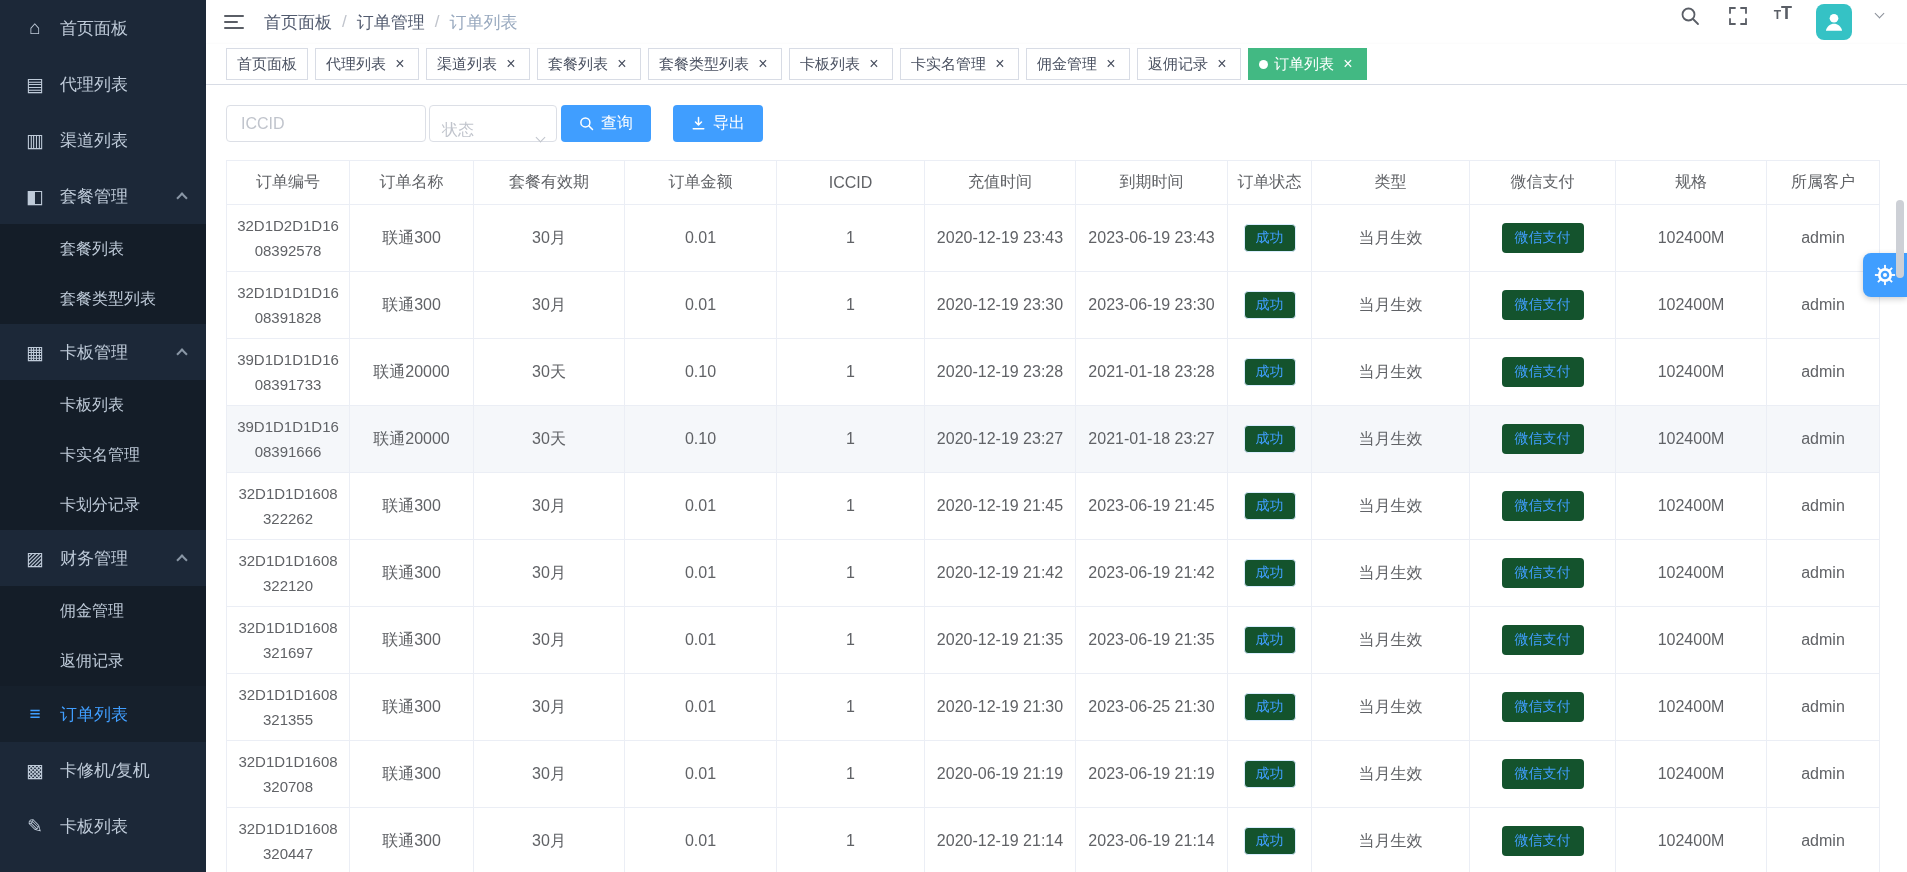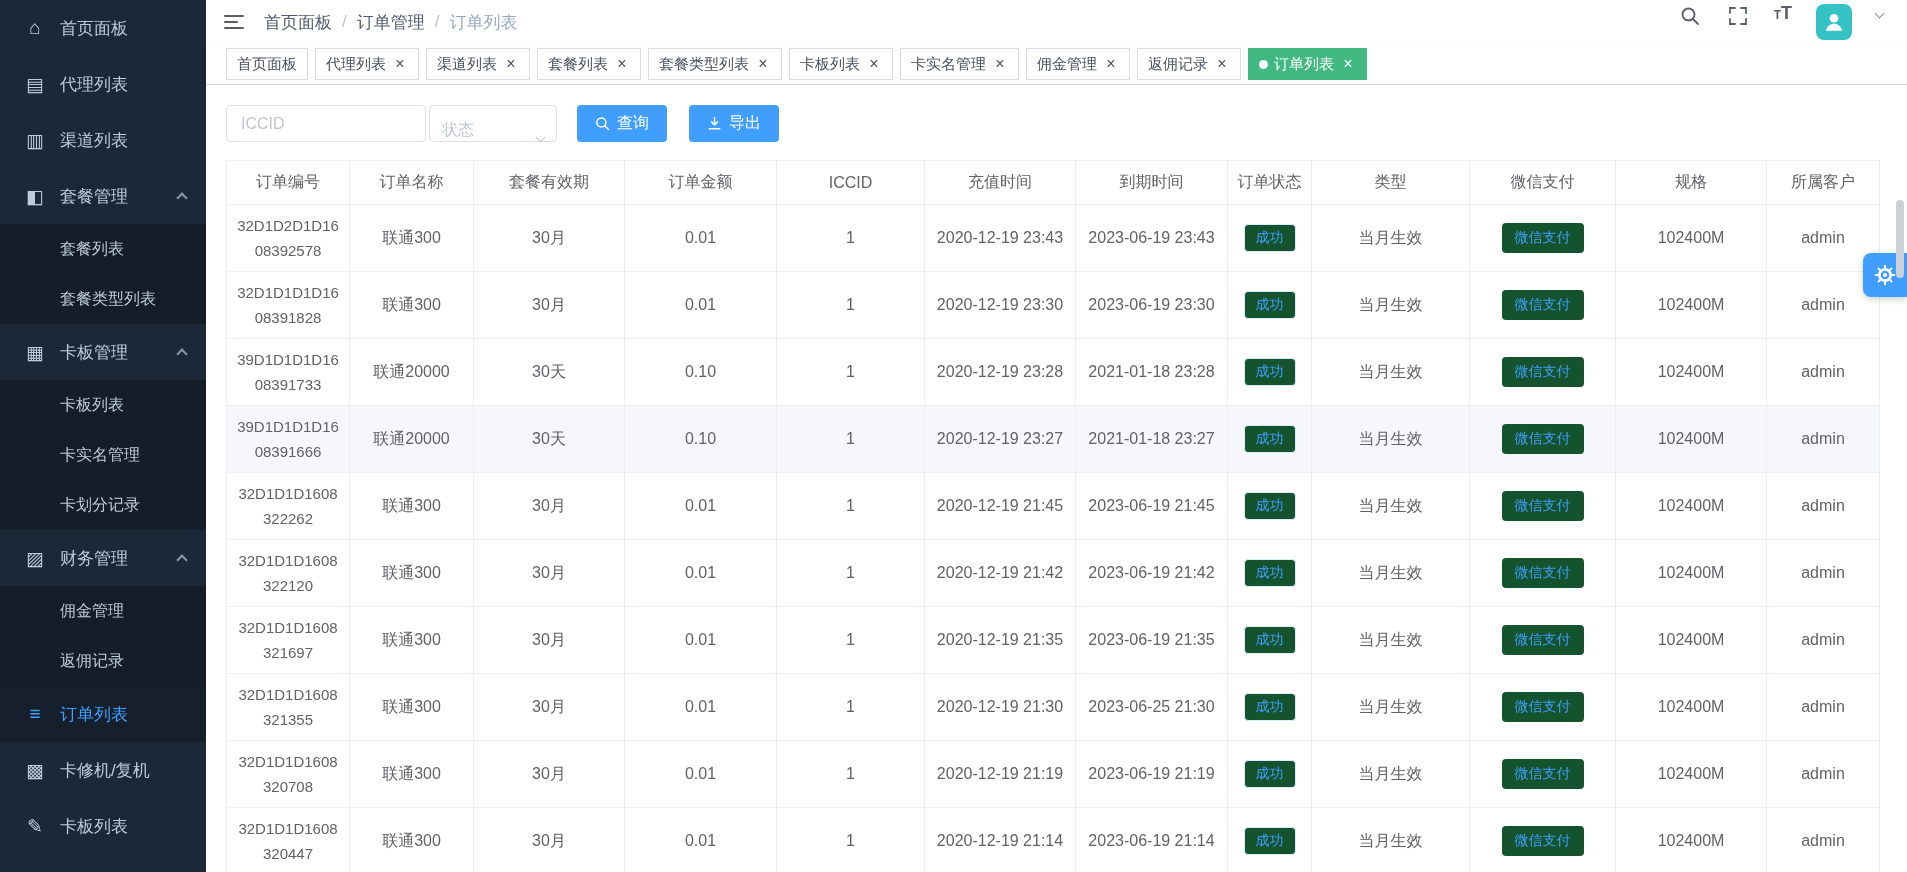--- a/index.html
+++ b/index.html
@@ -63,21 +63,21 @@
   .text-input::placeholder { color:#c0c4cc; }
   .select { width:128px; height:37px; border:1px solid #dcdfe6; border-radius:4px; margin-left:3px;
     display:flex; align-items:flex-end; justify-content:space-between; padding:0 12px; cursor:pointer; }
   .select-placeholder { font-size:16px; color:#c0c4cc; }
   .chev-down { width:7px; height:7px; border-right:1.5px solid #c0c4cc; border-bottom:1.5px solid #c0c4cc;
     transform:rotate(45deg); margin-top:-3px; }
   .btn { display:inline-flex; align-items:center; gap:7px; height:37px; padding:0 18px;
     border:none; border-radius:4px; font-size:16px; cursor:pointer;
     font-family:"Liberation Sans","DejaVu Sans",sans-serif; }
   .btn.primary { background:#409eff; color:#fff; }
-  .btn-search { margin-left:20px;align-items:center; }
+  .btn-search { margin-left:4px;align-items:center; }
   .btn-export { margin-left:22px; }
 
   
   table { border-collapse:collapse; table-layout:fixed; width:1653px; background:#fff; }
   th { height:44px; border:1px solid #ebeef5; color:#606266; font-weight:normal;
     font-size:16px; text-align:center; background:#fff; }
   td { height:67px; border:1px solid #ebeef5; color:#606266; font-size:16px; text-align:center;
     padding:0 6px; }
   tr.row-highlight td { background:#f5f7fa; }
   .cell-order_no { word-break:break-all; font-size:15px; line-height:1.7; padding:0 9px; }
@@ -412,21 +412,21 @@
               <td class="cell cell-pay_method"><span class="badge badge-pay">微信支付</span></td>
               <td class="cell cell-spec">102400M</td>
               <td class="cell cell-customer">admin</td>
             </tr>
             <tr>
               <td class="cell cell-order_no">32D1D1D1608320708</td>
               <td class="cell cell-name">联通300</td>
               <td class="cell cell-validity">30月</td>
               <td class="cell cell-amount">0.01</td>
               <td class="cell cell-iccid">1</td>
-              <td class="cell cell-recharge_time">2020-12-19 21:19</td>
+              <td class="cell cell-recharge_time">2020-06-19 21:19</td>
               <td class="cell cell-expire_time">2023-06-19 21:19</td>
               <td class="cell cell-status"><span class="badge badge-status">成功</span></td>
               <td class="cell cell-type">当月生效</td>
               <td class="cell cell-pay_method"><span class="badge badge-pay">微信支付</span></td>
               <td class="cell cell-spec">102400M</td>
               <td class="cell cell-customer">admin</td>
             </tr>
             <tr>
               <td class="cell cell-order_no">32D1D1D1608320447</td>
               <td class="cell cell-name">联通300</td>

